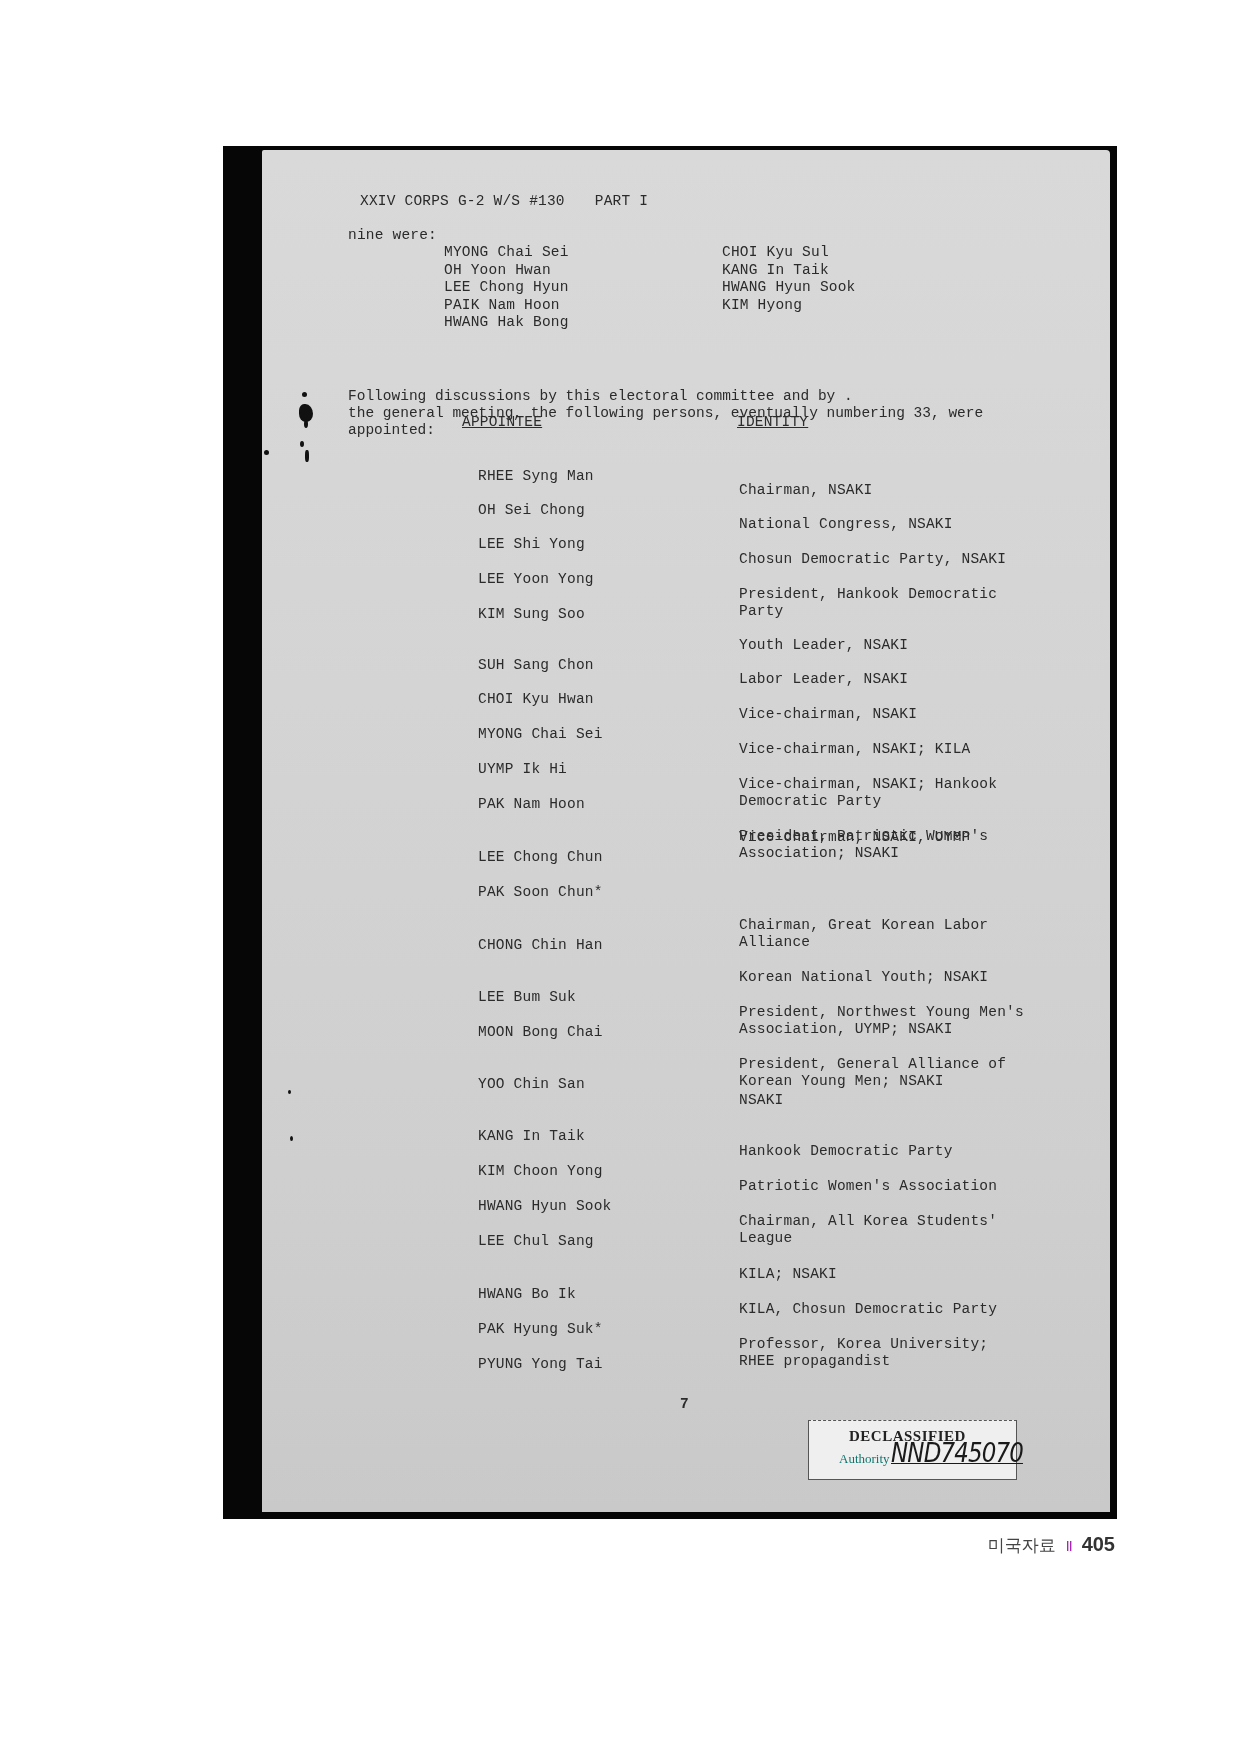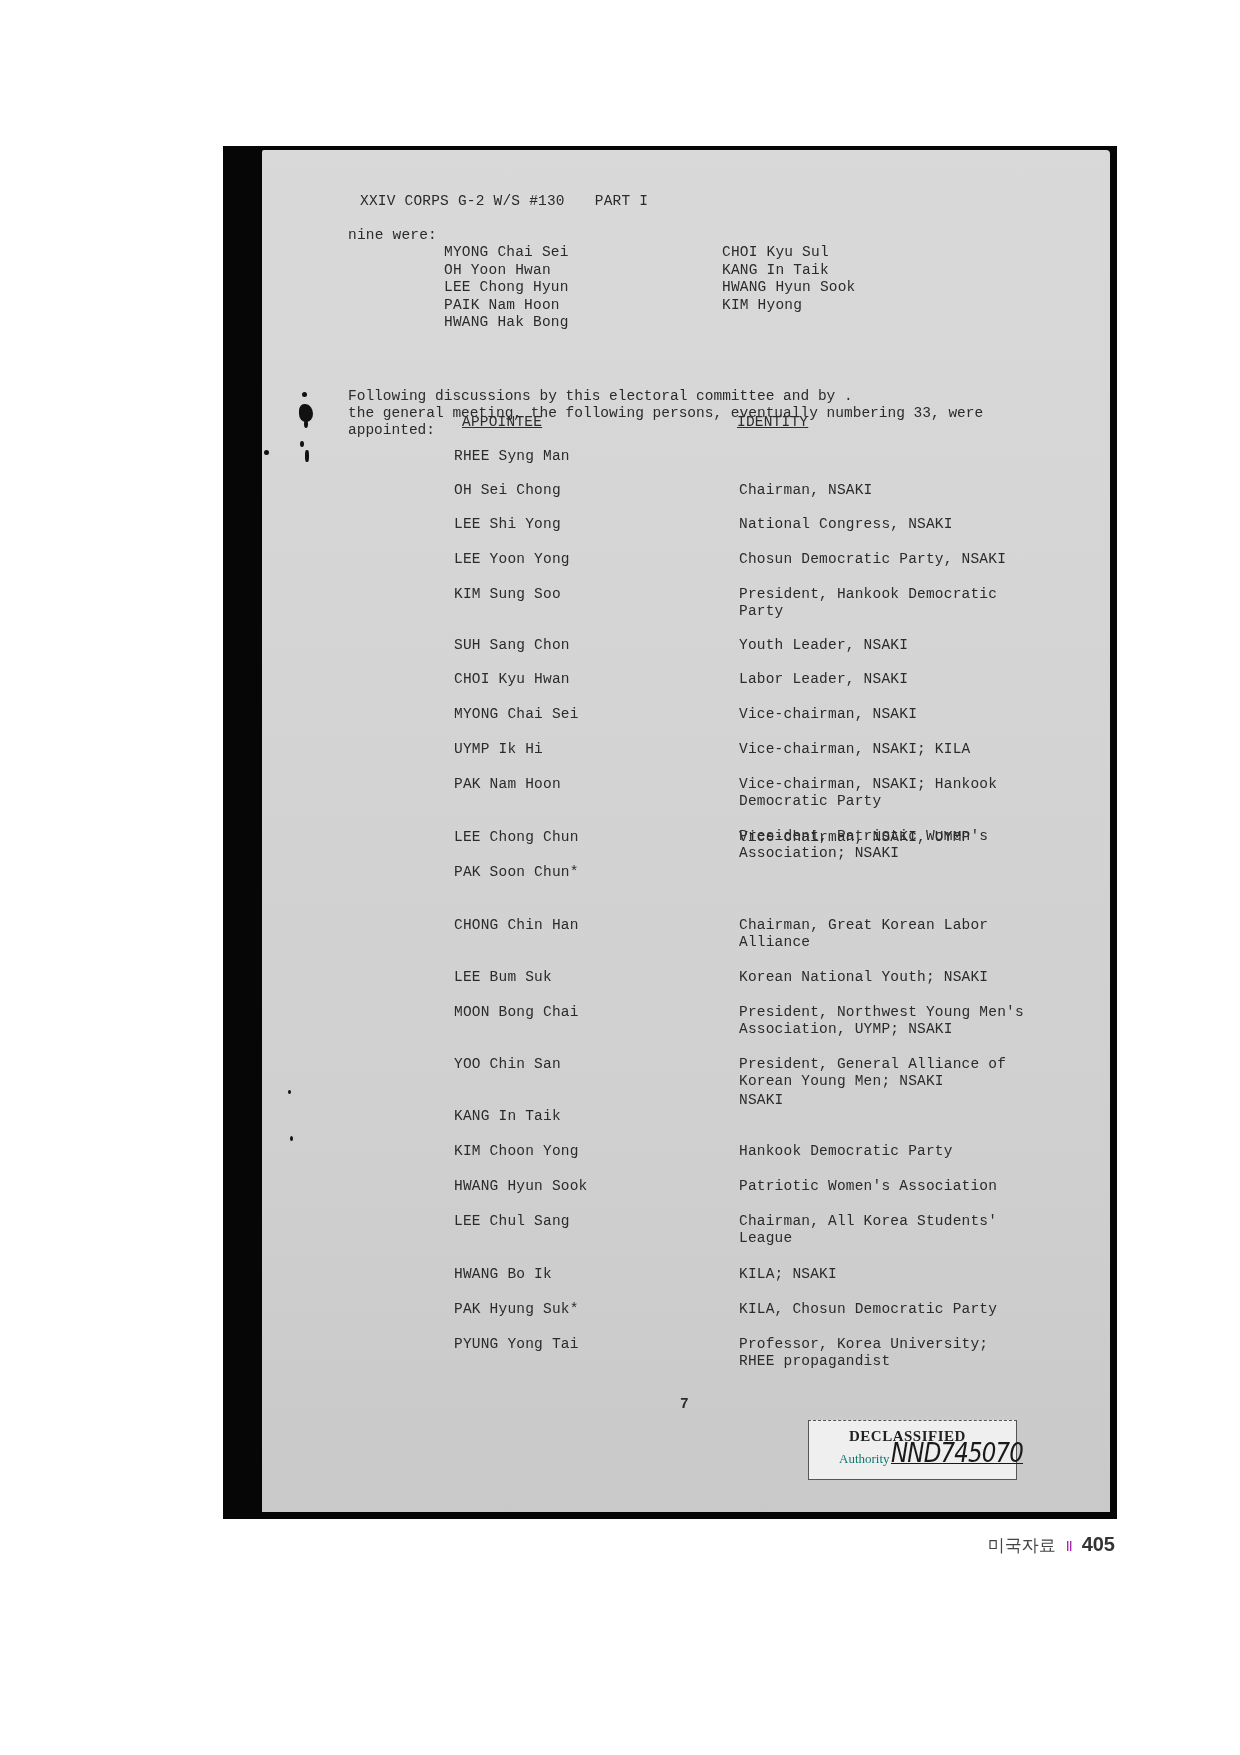--- a/index.html
+++ b/index.html
@@ -56,21 +56,21 @@
       color: #2b2b2b;
       font-size: 14.5px;
       line-height: 17px;
       white-space: pre-line;
       margin-top: 40px;
     }
     .col-head { text-decoration: underline; }
     .h-appointee { left: 462px; top: 414px; }
     .h-identity { left: 737px; top: 414px; }
 
-    .row-name { left: 454px; }
+    .row-name { left: 478px; margin-top: 20px; }
     .row-id { left: 739px; white-space: pre-line; }
 
     .page-num { left: 680px; top: 1396px; font-weight: bold; }
 
     .stamp {
       position: absolute;
       left: 808px;
       top: 1420px;
       width: 207px;
       height: 58px;

